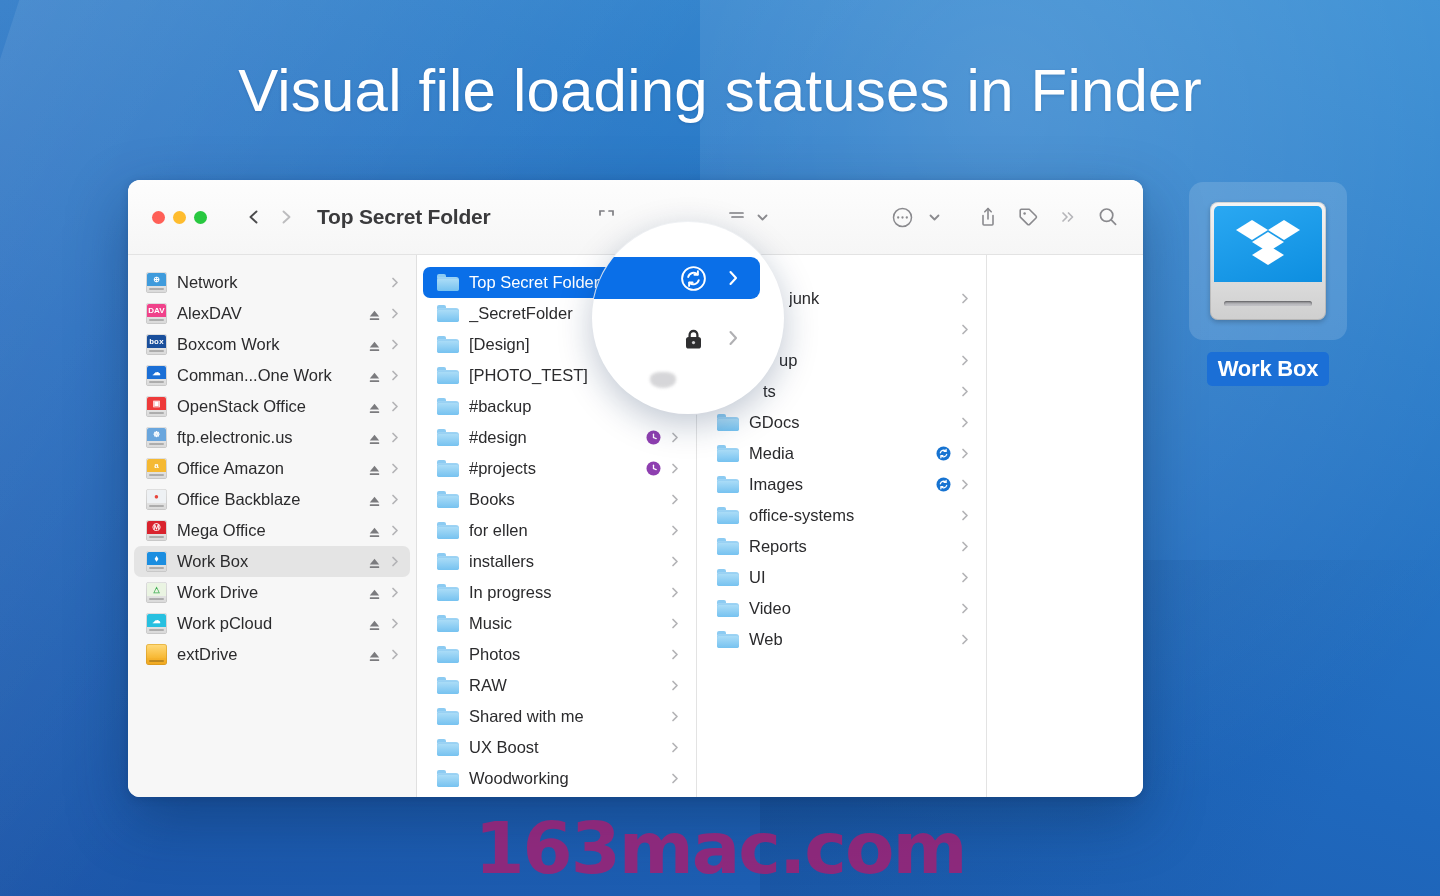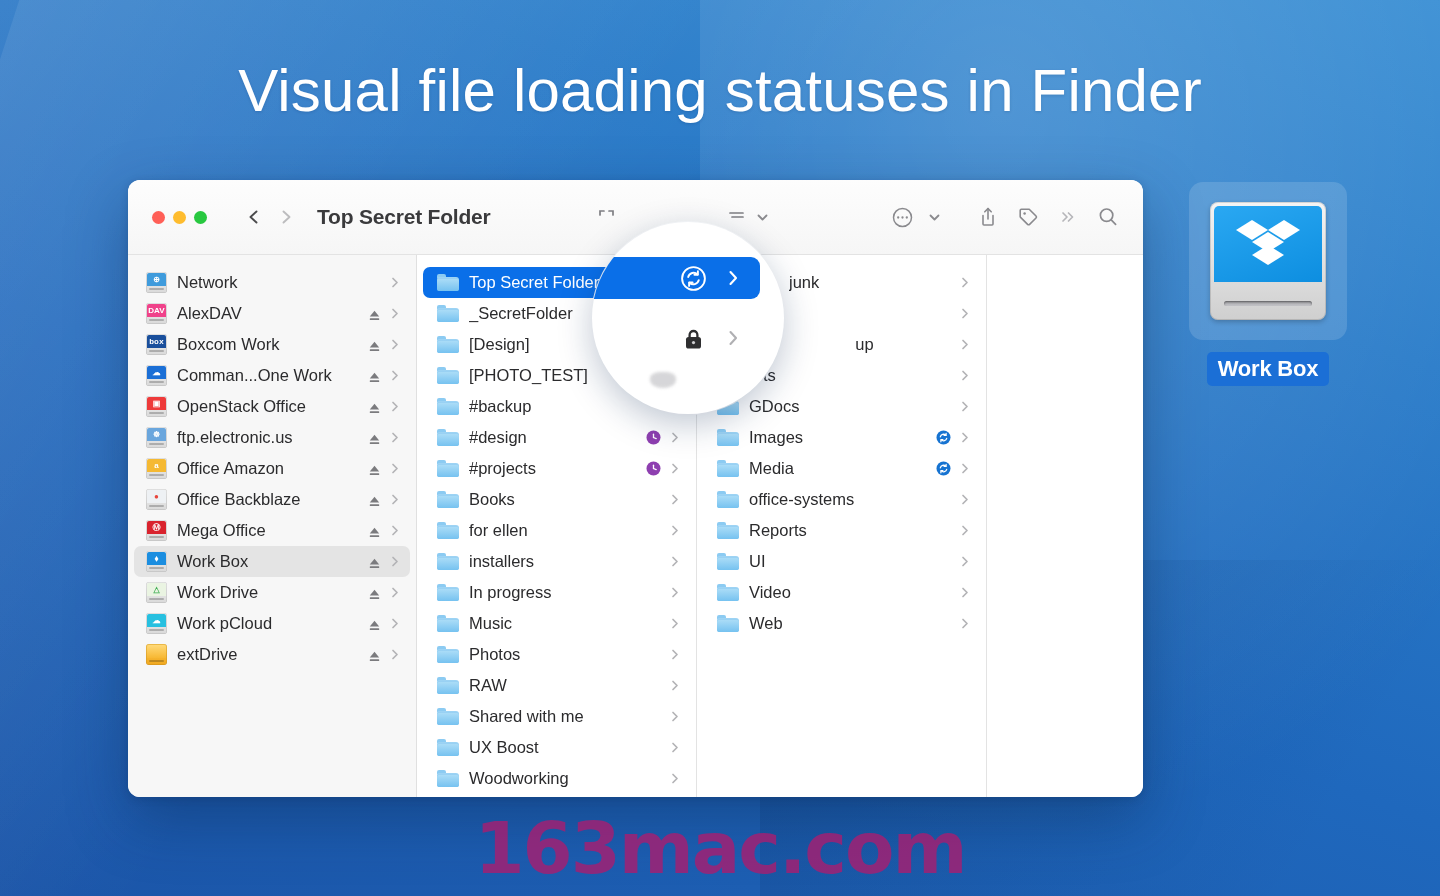--- a/index.html
+++ b/index.html
@@ -839,39 +839,39 @@
           <span class="label">Woodworking</span>
           <span class="trail">
             <span class="arrow"><svg width="10" height="15" viewBox="0 0 10 15" fill="none" stroke="currentColor" stroke-width="1.7" stroke-linecap="round" stroke-linejoin="round">
                 <polyline points="3,3.5 7,7.5 3,11.5"></polyline>
               </svg></span>
           </span>
         </div>
       </div>
 
     <div class="col col-3" id="col3">
-        <div class="row" style="padding-left: 54px;">
+        <div class="row" style="padding-left: 54px; margin-top: 16px;">
           <span class="fold" style="visibility: hidden;"></span>
           <span class="label">junk</span>
           <span class="trail">
             <span class="arrow"><svg width="10" height="15" viewBox="0 0 10 15" fill="none" stroke="currentColor" stroke-width="1.7" stroke-linecap="round" stroke-linejoin="round">
                 <polyline points="3,3.5 7,7.5 3,11.5"></polyline>
               </svg></span>
           </span>
         </div>
         <div class="row" style="padding-left: 36px;">
           <span class="fold" style="visibility: hidden;"></span>
           <span class="label">s</span>
           <span class="trail">
             <span class="arrow"><svg width="10" height="15" viewBox="0 0 10 15" fill="none" stroke="currentColor" stroke-width="1.7" stroke-linecap="round" stroke-linejoin="round">
                 <polyline points="3,3.5 7,7.5 3,11.5"></polyline>
               </svg></span>
           </span>
         </div>
-        <div class="row" style="padding-left: 44px; text-align: center;">
+        <div class="row" style="padding-left: 44px;">
           <span class="fold" style="visibility: hidden;"></span>
           <span class="label">up</span>
           <span class="trail">
             <span class="arrow"><svg width="10" height="15" viewBox="0 0 10 15" fill="none" stroke="currentColor" stroke-width="1.7" stroke-linecap="round" stroke-linejoin="round">
                 <polyline points="3,3.5 7,7.5 3,11.5"></polyline>
               </svg></span>
           </span>
         </div>
         <div class="row" style="padding-left: 28px;">
           <span class="fold" style="visibility: hidden;"></span>
@@ -894,21 +894,21 @@
                 <polyline points="3,3.5 7,7.5 3,11.5"></polyline>
               </svg></span>
           </span>
         </div>
         <div class="row">
           <span class="fold">
             <span class="tab"></span>
             <span class="back"></span>
             <span class="front"></span>
           </span>
-          <span class="label">Images</span>
+          <span class="label">Media</span>
           <span class="trail">
             <span class="badge"><svg width="15" height="15" viewBox="0 0 15 15">
                 <circle cx="7.5" cy="7.5" r="7" fill="#1673d1"></circle>
                 <g fill="none" stroke="#ffffff" stroke-width="1.25" stroke-linecap="round" stroke-linejoin="round">
                   <path d="M4.3 6.8 a3.3 3.3 0 0 1 5.5 -1.6"></path>
                   <polyline points="10.1,3.3 10.1,5.4 8.1,5.4"></polyline>
                   <path d="M10.7 8.3 a3.3 3.3 0 0 1 -5.5 1.6"></path>
                   <polyline points="4.9,11.8 4.9,9.7 6.9,9.7"></polyline>
                 </g>
               </svg></span>
@@ -916,21 +916,21 @@
                 <polyline points="3,3.5 7,7.5 3,11.5"></polyline>
               </svg></span>
           </span>
         </div>
         <div class="row">
           <span class="fold">
             <span class="tab"></span>
             <span class="back"></span>
             <span class="front"></span>
           </span>
-          <span class="label">Media</span>
+          <span class="label">Images</span>
           <span class="trail">
             <span class="badge"><svg width="15" height="15" viewBox="0 0 15 15">
                 <circle cx="7.5" cy="7.5" r="7" fill="#1673d1"></circle>
                 <g fill="none" stroke="#ffffff" stroke-width="1.25" stroke-linecap="round" stroke-linejoin="round">
                   <path d="M4.3 6.8 a3.3 3.3 0 0 1 5.5 -1.6"></path>
                   <polyline points="10.1,3.3 10.1,5.4 8.1,5.4"></polyline>
                   <path d="M10.7 8.3 a3.3 3.3 0 0 1 -5.5 1.6"></path>
                   <polyline points="4.9,11.8 4.9,9.7 6.9,9.7"></polyline>
                 </g>
               </svg></span>

